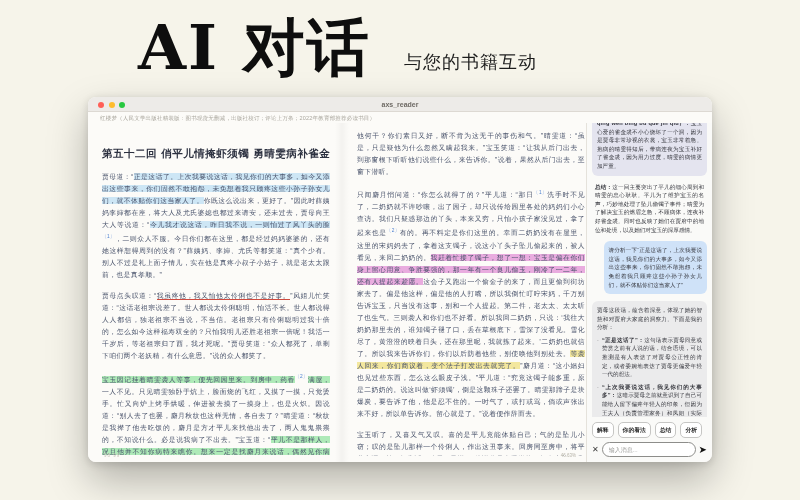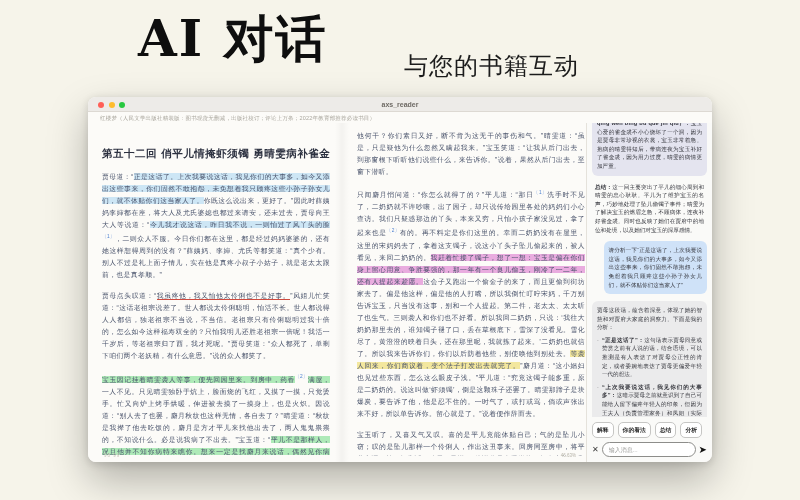--- a/index.html
+++ b/index.html
@@ -1,23 +1,23 @@
 <!DOCTYPE html>
 <html><head>
 <meta charset="utf-8">
 <style>
   * { margin:0; padding:0; box-sizing:border-box; }
   html,body { width:800px; height:500px; overflow:hidden; }
   body { background:#f6f4ea; font-family:"Liberation Sans","DejaVu Sans",sans-serif; position:relative; }
 
   
   .hero-title { position:absolute; left:138px; top:6px; font-family:"DejaVu Serif","Liberation Serif",serif;
-    font-size:50px; font-weight:bold; color:#0e0e0e; letter-spacing:2px; }
+    font-size:62px; font-weight:bold; color:#0e0e0e; letter-spacing:2px; }
   .hero-subtitle { position:absolute; left:404px; top:50px; font-family:"DejaVu Serif","Liberation Serif",serif;
-    font-size:24px; color:#1c1c1c; letter-spacing:1px; }
+    font-size:18px; color:#1c1c1c; letter-spacing:1px; }
 
   
   .app-window { position:absolute; left:88px; top:97px; width:624px; height:365px; background:#fcfbf8;
     border-radius:8px; box-shadow:0 18px 40px rgba(0,0,0,.28), 0 2px 8px rgba(0,0,0,.14);
     overflow:hidden; display:flex; flex-direction:column; }
   .titlebar { height:15px; background:#edebe8; border-bottom:1px solid #ddd9d3; position:relative; flex:0 0 auto; }
   .lights { position:absolute; left:10px; top:4.5px; display:flex; gap:4.5px; }
   .light { width:6px; height:6px; border-radius:50%; }
   .light.red{ background:#ff5f57; } .light.yellow{ background:#febc2e; } .light.green{ background:#28c840; }
   .win-title { position:absolute; left:0; right:0; top:3.5px; text-align:center; font-size:7px; font-weight:bold; color:#6e6a64; }

